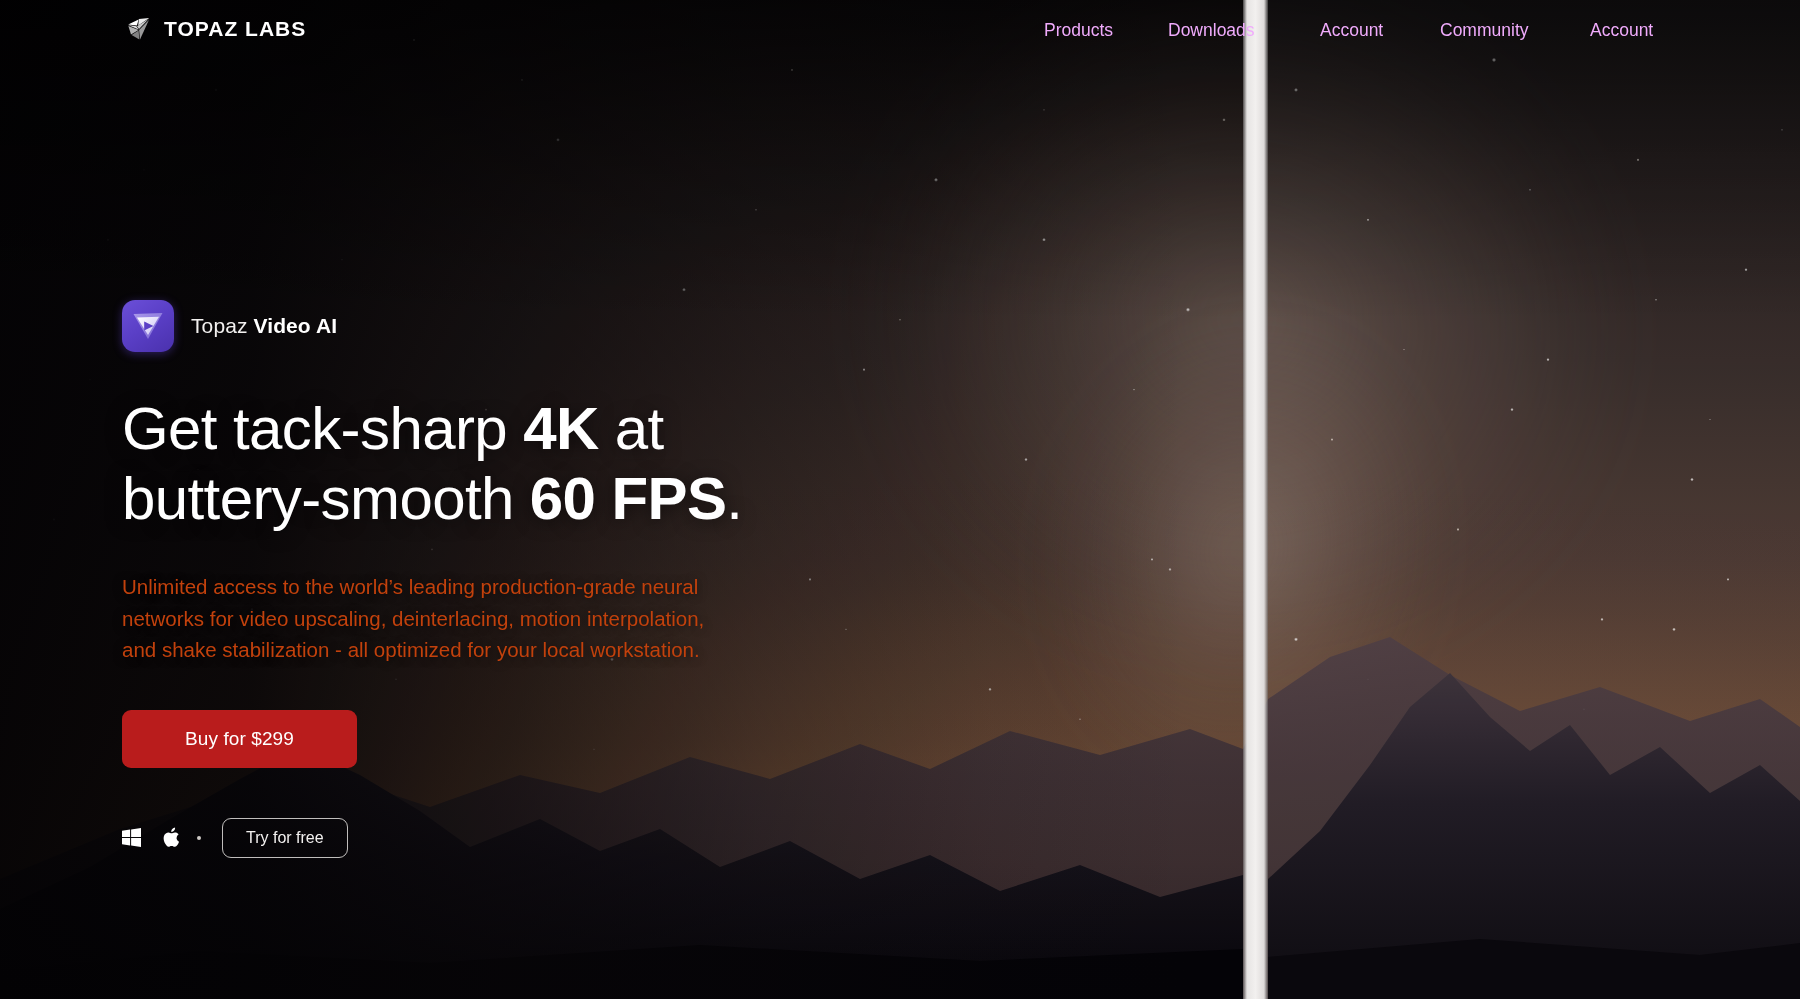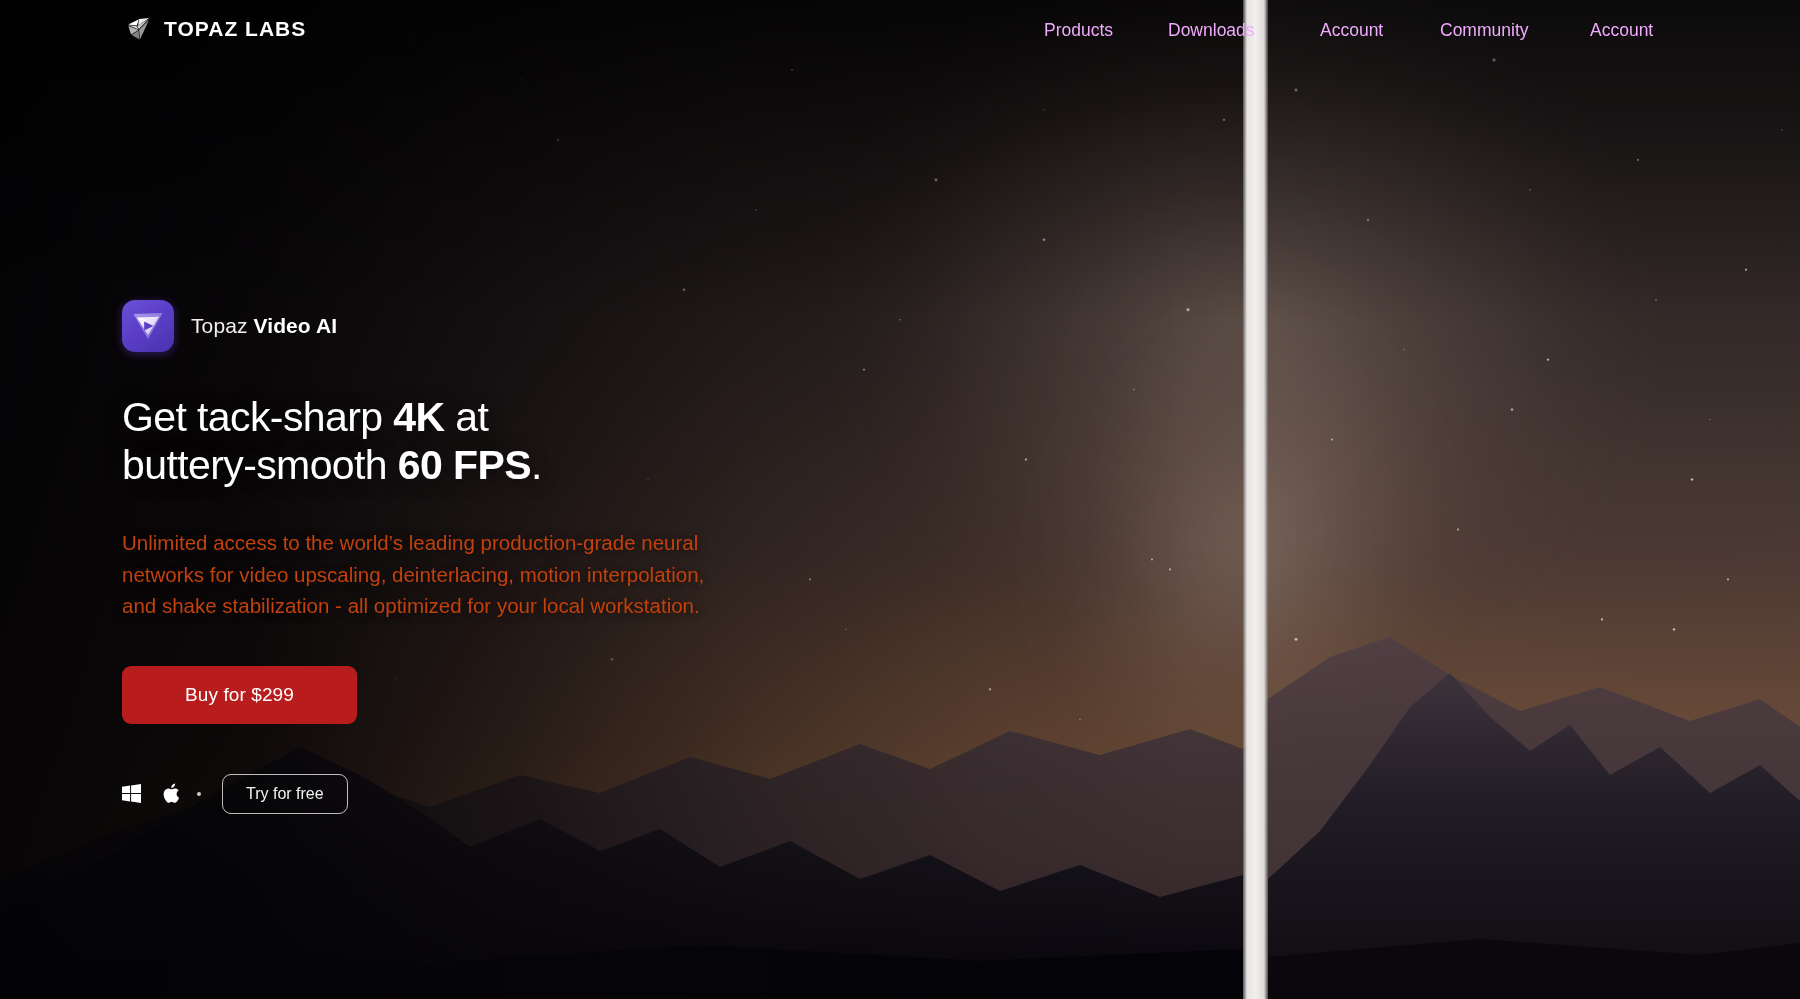--- a/index.html
+++ b/index.html
@@ -249,21 +249,21 @@
   .product-name {
     color:#f2f0ef;
     font-size:21px;
     font-weight:400;
     letter-spacing:.1px;
   }
   .product-name b { font-weight:700; color:#fff; }
 
   h1.headline {
     color:#fff;
-    font-size:41px;
+    font-size:60px;
     line-height:1.16;
     font-weight:400;
     letter-spacing:-0.6px;
     margin-bottom:38px;
     text-shadow:0 2px 18px rgba(0,0,0,.55);
   }
   h1.headline b { font-weight:700; }
 
   p.subcopy {
     color:#c2410c;

